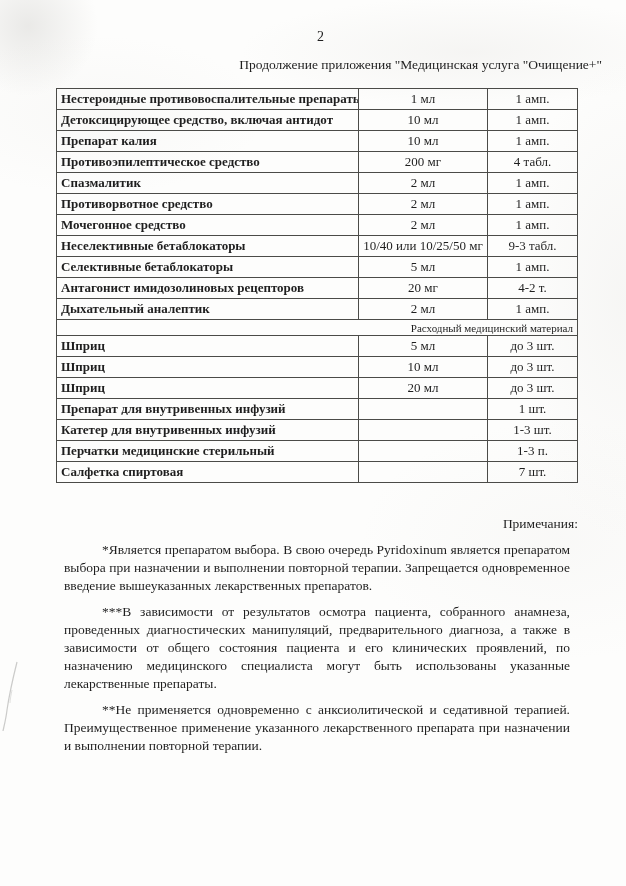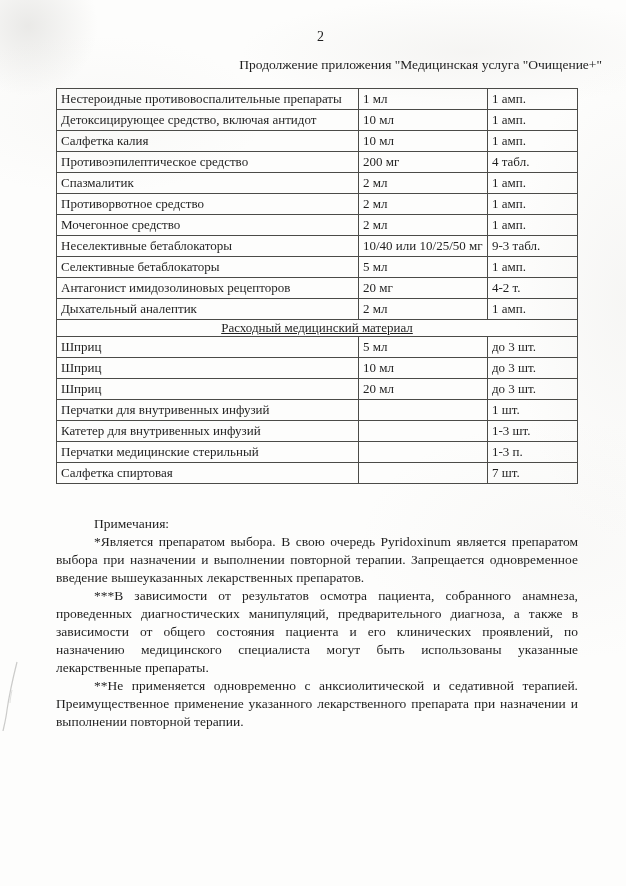--- a/index.html
+++ b/index.html
@@ -29,30 +29,30 @@
     font-size:13px;
   }
   table.meds col.c1{width:302px;}
   table.meds col.c2{width:129px;}
   table.meds col.c3{width:90px;}
   table.meds td{
     border:1px solid #4b4b48;
     padding:0 4px;height:20px;
     overflow:hidden;white-space:nowrap;
   }
-  td.name-cell{text-align:left;padding-left:6px;}
-  td.dose-cell,td.qty-cell{text-align:left;margin-top:8px;}
-  tr.section-row td{height:15px;text-align:center;font-size:13px;text-decoration:underline;}
+  td.name-cell{text-align:left;padding-left:6px;font-weight:bold;}
+  td.dose-cell,td.qty-cell{text-align:center;margin-top:8px;}
+  tr.section-row td{height:15px;text-align:right;font-size:11px;}
   .notes{
     position:absolute;left:56px;top:515px;width:522px;
     font-size:13.5px;line-height:18px;
   }
-  .notes .heading{margin:0;text-indent:38px;}
+  .notes .heading{margin:0;text-indent:38px;text-align:right;}
   .notes p{
-    margin:0;text-indent:38px;
+    margin:8px;text-indent:38px;
     text-align:justify;text-align-last:left;
   }
   .pen-mark{position:absolute;left:0;top:650px;pointer-events:none;}
 </style>
 </head>
 <body>
 
 <div class="page-number">2</div>
 
 <div class="doc-title">Продолжение приложения "Медицинская услуга "Очищение+"</div>
@@ -68,21 +68,21 @@
         <td class="name-cell">Нестероидные противовоспалительные препараты</td>
         <td class="dose-cell">1 мл</td>
         <td class="qty-cell">1 амп.</td>
       </tr>
       <tr>
         <td class="name-cell">Детоксицирующее средство, включая антидот</td>
         <td class="dose-cell">10 мл</td>
         <td class="qty-cell">1 амп.</td>
       </tr>
       <tr>
-        <td class="name-cell">Салфетка калия</td>
+        <td class="name-cell">Препарат калия</td>
         <td class="dose-cell">10 мл</td>
         <td class="qty-cell">1 амп.</td>
       </tr>
       <tr>
         <td class="name-cell">Противоэпилептическое средство</td>
         <td class="dose-cell">200 мг</td>
         <td class="qty-cell">4 табл.</td>
       </tr>
       <tr>
         <td class="name-cell">Спазмалитик</td>
@@ -131,21 +131,21 @@
         <td class="name-cell">Шприц</td>
         <td class="dose-cell">10 мл</td>
         <td class="qty-cell">до 3 шт.</td>
       </tr>
       <tr>
         <td class="name-cell">Шприц</td>
         <td class="dose-cell">20 мл</td>
         <td class="qty-cell">до 3 шт.</td>
       </tr>
       <tr>
-        <td class="name-cell">Перчатки для внутривенных инфузий</td>
+        <td class="name-cell">Препарат для внутривенных инфузий</td>
         <td class="dose-cell"></td>
         <td class="qty-cell">1 шт.</td>
       </tr>
       <tr>
         <td class="name-cell">Катетер для внутривенных инфузий</td>
         <td class="dose-cell"></td>
         <td class="qty-cell">1-3 шт.</td>
       </tr>
       <tr>
         <td class="name-cell">Перчатки медицинские стерильный</td>

